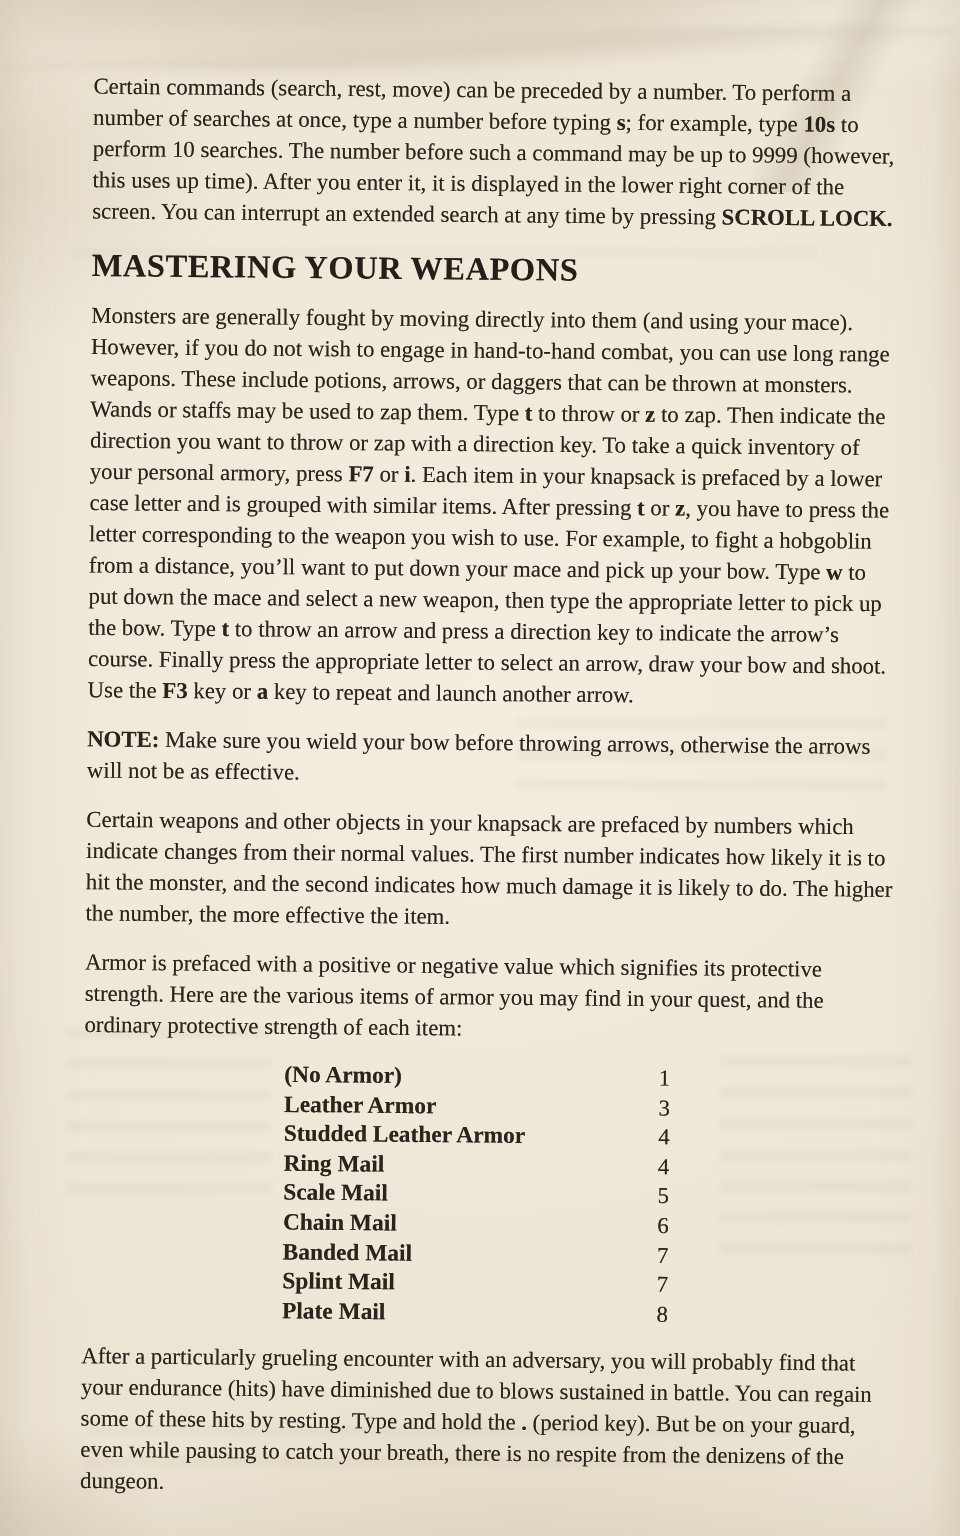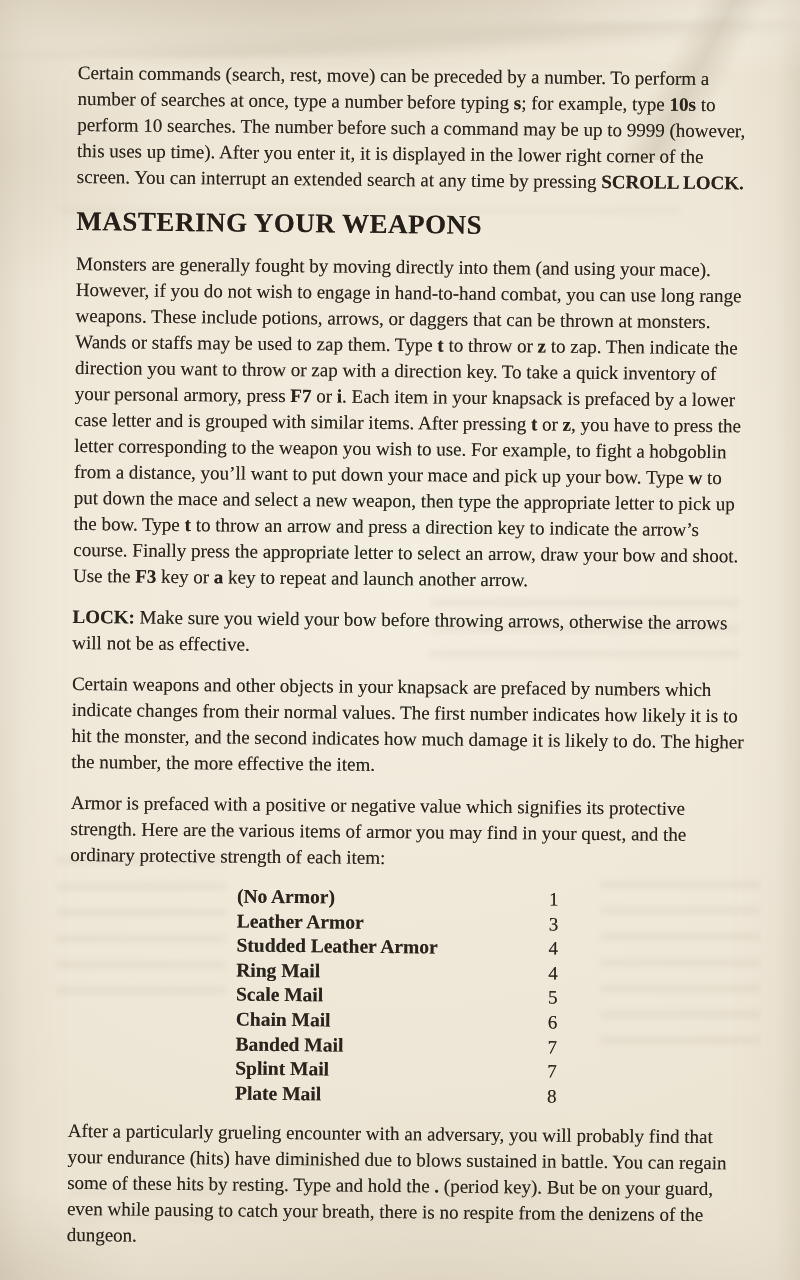--- a/index.html
+++ b/index.html
@@ -84,21 +84,21 @@
   <div class="ghost g1"></div>
   <div class="ghost g2"></div>
   <div class="ghost g3"></div>
   <div class="ghost g4"></div>
 </div>
 
 <main class="content">
   <p><span>Certain commands (search, rest, move) can be preceded by a number. To perform a number of searches at once, type a number before typing </span><span class="b">s</span><span>; for example, type </span><span class="b">10s</span><span> to perform 10 searches. The number before such a command may be up to 9999 (however, this uses up time). After you enter it, it is displayed in the lower right corner of the screen. You can interrupt an extended search at any time by pressing </span><span class="b">SCROLL LOCK.</span></p>
   <h1 class="section">MASTERING YOUR WEAPONS</h1>
   <p><span>Monsters are generally fought by moving directly into them (and using your mace). However, if you do not wish to engage in hand-to-hand combat, you can use long range weapons. These include potions, arrows, or daggers that can be thrown at monsters. Wands or staffs may be used to zap them. Type </span><span class="b">t</span><span> to throw or </span><span class="b">z</span><span> to zap. Then indicate the direction you want to throw or zap with a direction key. To take a quick inventory of your personal armory, press </span><span class="b">F7</span><span> or </span><span class="b">i</span><span>. Each item in your knapsack is prefaced by a lower case letter and is grouped with similar items. After pressing </span><span class="b">t</span><span> or </span><span class="b">z</span><span>, you have to press the letter corresponding to the weapon you wish to use. For example, to fight a hobgoblin from a distance, you’ll want to put down your mace and pick up your bow. Type </span><span class="b">w</span><span> to put down the mace and select a new weapon, then type the appropriate letter to pick up the bow. Type </span><span class="b">t</span><span> to throw an arrow and press a direction key to indicate the arrow’s course. Finally press the appropriate letter to select an arrow, draw your bow and shoot. Use the </span><span class="b">F3</span><span> key or </span><span class="b">a</span><span> key to repeat and launch another arrow.</span></p>
-  <p><span class="b">LOCK:</span><span> Make sure you wield your bow before throwing arrows, otherwise the arrows will not be as effective.</span></p>
+  <p><span class="b">NOTE:</span><span> Make sure you wield your bow before throwing arrows, otherwise the arrows will not be as effective.</span></p>
   <p><span>Certain weapons and other objects in your knapsack are prefaced by numbers which indicate changes from their normal values. The first number indicates how likely it is to hit the monster, and the second indicates how much damage it is likely to do. The higher the number, the more effective the item.</span></p>
   <p><span>Armor is prefaced with a positive or negative value which signifies its protective strength. Here are the various items of armor you may find in your quest, and the ordinary protective strength of each item:</span></p>
   <div class="armor-table">
       <div class="arow">
         <span class="aitem">(No Armor)</span>
         <span class="aval">1</span>
       </div>
       <div class="arow">
         <span class="aitem">Leather Armor</span>
         <span class="aval">3</span>

